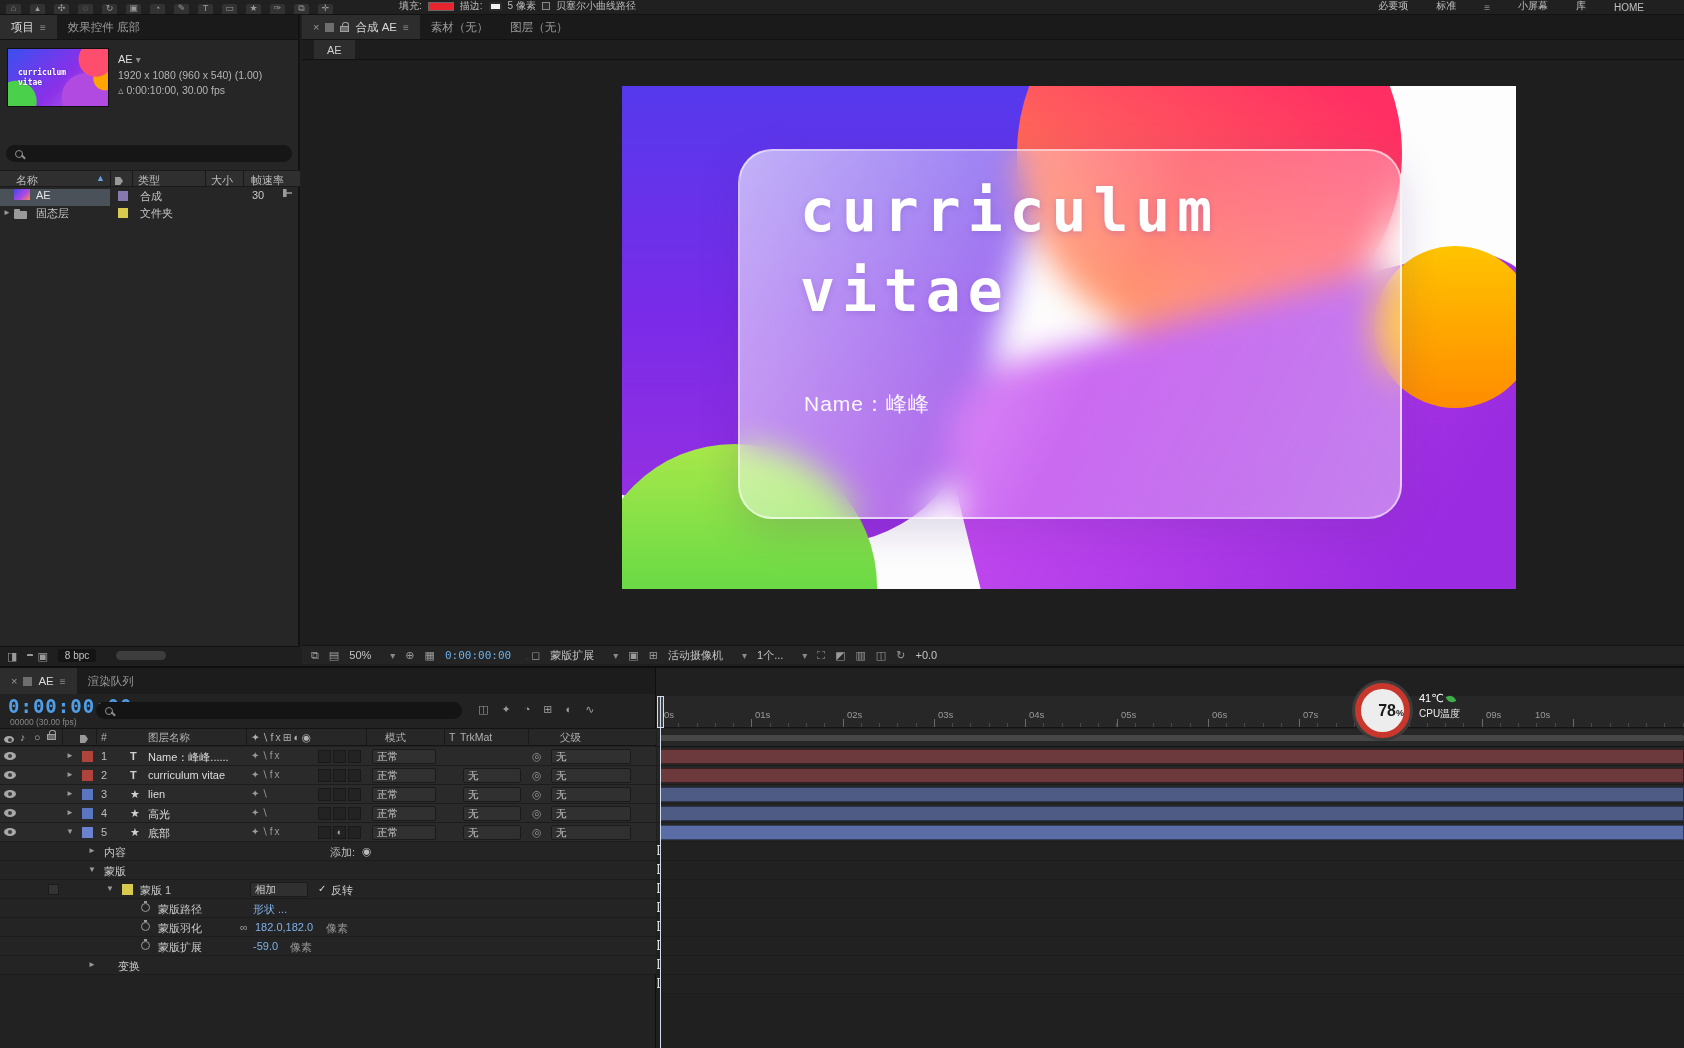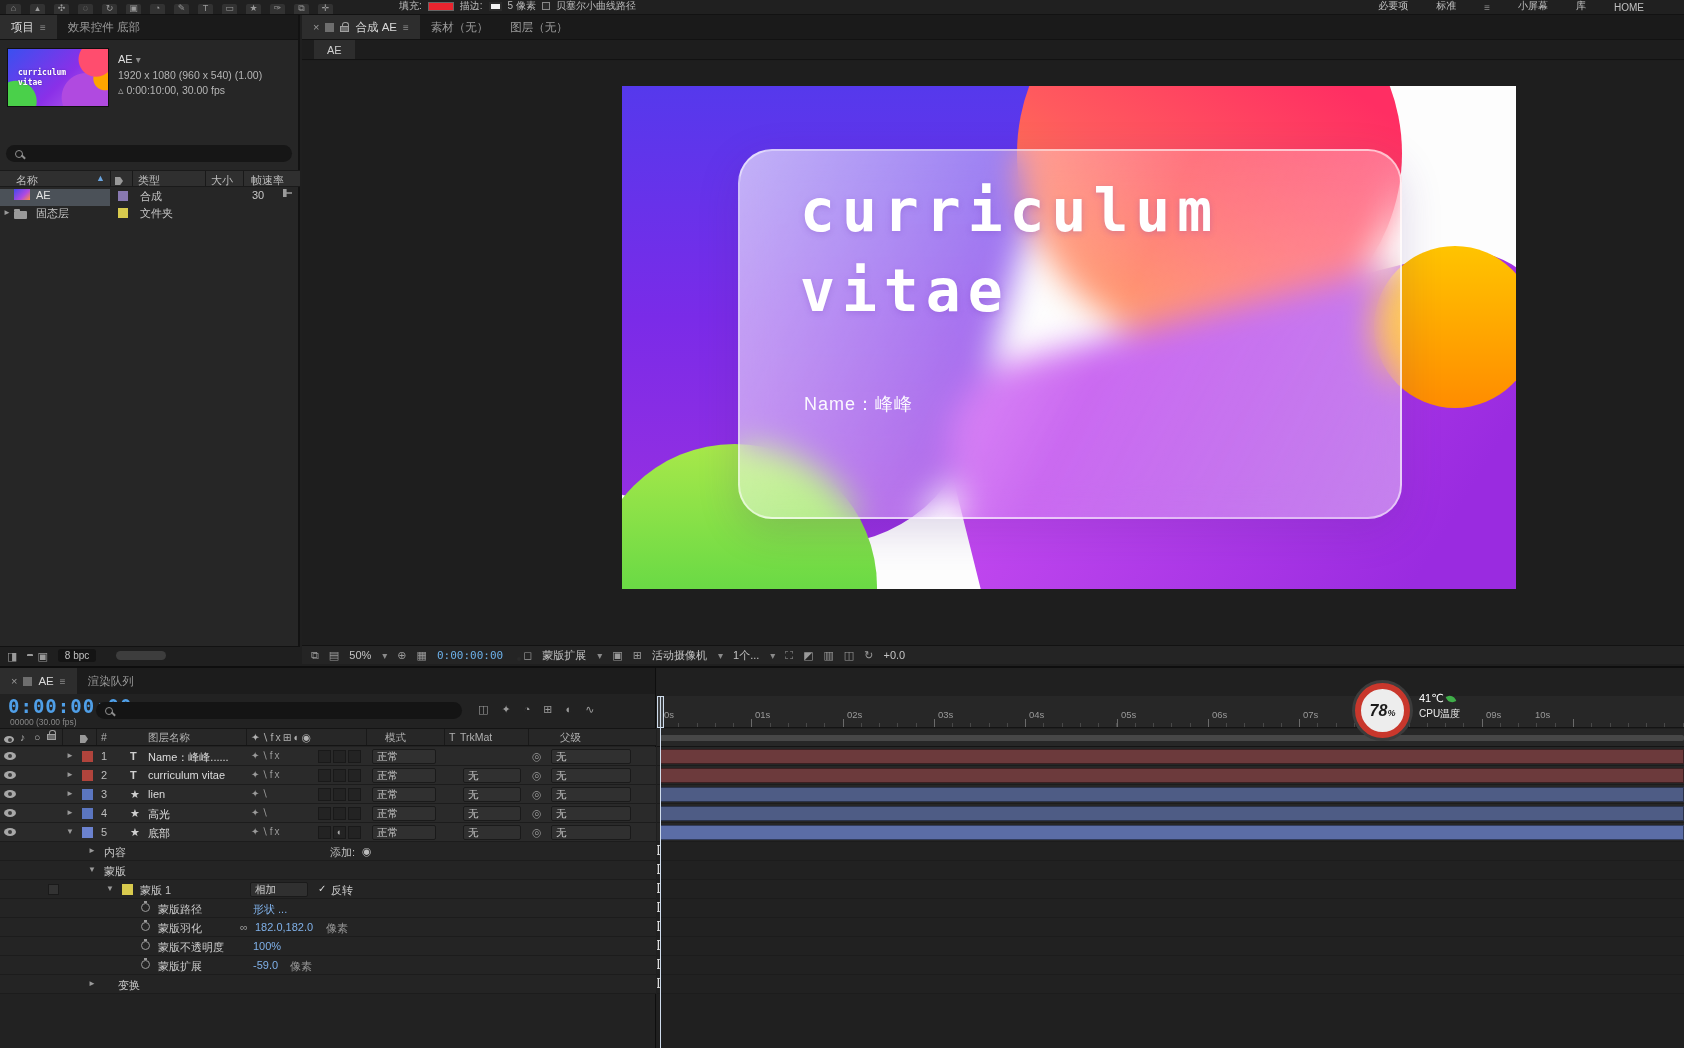--- a/index.html
+++ b/index.html
@@ -80,23 +80,23 @@
   .blob-blue{left:-160px;top:-190px;width:560px;height:620px;border-radius:150px;transform:rotate(15deg);background:linear-gradient(165deg,#3346f0 5%,#7a2be8 65%,#9a30e0 95%);}
   .blob-pink{left:395px;top:-125px;width:385px;height:385px;border-radius:50%;background:linear-gradient(215deg,#ff2e63 25%,#ff5a5e 60%,#ff9044 95%);}
   .blob-purple{left:350px;top:215px;width:620px;height:430px;border-radius:90px;transform:rotate(-14deg);background:linear-gradient(135deg,#c44af0 10%,#9a2be0 70%);}
   .blob-green{left:-30px;top:358px;width:285px;height:285px;border-radius:50%;background:linear-gradient(180deg,#a8e84a,#2ecc40);}
   .blob-orange{left:752px;top:160px;width:162px;height:162px;border-radius:50%;background:linear-gradient(180deg,#ffc400,#ff8c00);}
   .glass-card{position:absolute;left:116px;top:63px;width:664px;height:370px;border-radius:34px;
     background:linear-gradient(115deg,rgba(255,255,255,.62),rgba(255,255,255,.20) 55%,rgba(255,255,255,.40));
     border:2px solid rgba(255,255,255,.55);backdrop-filter:blur(16px);-webkit-backdrop-filter:blur(16px);
     box-shadow:0 12px 40px rgba(80,40,140,.18);}
   .card-title{position:absolute;left:60px;top:20px;font-family:"DejaVu Sans Mono",monospace;font-weight:bold;color:#fff;font-size:58px;line-height:80px;letter-spacing:7px;text-shadow:0 2px 6px rgba(110,60,180,.25);}
-  .card-info{position:absolute;left:64px;top:236px;color:rgba(255,255,255,.95);font-size:18px;line-height:34px;letter-spacing:1px;}
+  .card-info{position:absolute;left:64px;top:236px;color:rgba(255,255,255,.95);font-size:21px;line-height:34px;letter-spacing:1px;}
   .viewer-footer{position:absolute;left:0;bottom:0;width:100%;height:19px;background:#242424;border-top:1px solid #121212;display:flex;align-items:center;gap:10px;padding:0 9px;font-size:11px;color:#c4c4c4;white-space:nowrap;}
-  .vf-group{display:flex;align-items:center;gap:11px;}
+  .vf-group{display:flex;align-items:center;gap:19px;}
   .vf-time{color:#6cb0e8;font-family:"DejaVu Sans Mono",monospace;}
 
   
   .timeline-panel{position:absolute;left:0;top:666px;width:1684px;height:382px;background:#1f1f1f;border-top:2px solid #0e0e0e;}
   .tl-left{position:absolute;left:0;top:0;width:656px;height:100%;background:#222222;border-right:1px solid #0e0e0e;}
   .tl-tabs{height:26px;display:flex;align-items:stretch;background:#1c1c1c;}
   .tl-toolbar{position:relative;height:34px;}
   .tl-timecode{position:absolute;left:8px;top:1px;font-family:"DejaVu Sans Mono",monospace;font-size:19px;font-weight:bold;color:#4f9fe8;letter-spacing:1px;}
   .tl-frameinfo{position:absolute;left:10px;top:23px;font-size:8.5px;color:#888;}
   .tl-search{position:absolute;left:96px;top:8px;width:366px;height:17px;background:#141414;border-radius:9px;display:flex;align-items:center;gap:6px;padding:0 9px;}
@@ -136,21 +136,21 @@
   .header-band{position:absolute;left:0;top:61px;width:100%;height:18px;background:#272727;border-bottom:1px solid #141414;}
   .workarea{position:absolute;left:3px;top:6px;right:0;height:6px;background:#474747;border-radius:2px;}
   .bars{position:absolute;left:0;top:79px;width:100%;}
   .bar-row{position:relative;height:19px;border-bottom:1px solid #1c1c1c;background:#262626;}
   .bar-row.empty{background:#212121;}
   .bar{position:absolute;left:3px;top:2px;right:0;height:15px;border:1px solid rgba(0,0,0,.45);}
   .bar-red{background:#6c3a3c;} .bar-blue{background:#4e5c85;} .bar-blue2{background:#5b6da6;}
   .ibeam{position:absolute;left:-1px;top:2px;font-family:"DejaVu Serif",serif;font-size:12px;color:#e2e2e2;line-height:14px;}
   .cti-line{position:absolute;left:3px;top:28px;bottom:0;width:1px;background:#cfdcec;z-index:5;}
   .cti-handle{position:absolute;left:0;top:28px;width:7px;height:32px;border:1px solid #cfdcec;background:rgba(207,220,236,.15);z-index:5;}
-  .cpu-badge{position:absolute;left:698px;top:15px;width:55px;height:55px;border-radius:50%;background:#ededed;border:6px solid #c9372c;box-shadow:0 0 0 3px #3c3c3c;display:flex;align-items:center;justify-content:center;z-index:6;color:#1b1b1b;font-style:italic;}
+  .cpu-badge{position:absolute;left:698px;top:15px;width:55px;height:55px;border-radius:50%;background:#ededed;border:6px solid #c9372c;box-shadow:0 0 0 3px #3c3c3c;display:flex;align-items:center;justify-content:flex-end;z-index:6;color:#1b1b1b;}
   .cpu-pct{font-size:16px;font-weight:bold;}
   .cpu-sign{font-size:9px;font-weight:bold;margin-top:4px;}
   .cpu-temp{position:absolute;left:762px;top:24px;z-index:6;color:#fff;}
   .temp-line{font-size:11px;display:flex;align-items:center;gap:3px;}
   .leaf{width:8px;height:8px;background:#3fae49;border-radius:0 80% 0 80%;transform:rotate(-25deg);}
   .temp-label{font-size:10px;color:#ececec;margin-top:2px;}
 </style>
 </head>
 <body>
 
@@ -563,27 +563,20 @@
         <div class="trow prop">
           <span style="left:141px;top:4px">
               <span class="stopwatch"></span>
             </span>
           <span class="p-label" style="left:158px">蒙版羽化</span>
           <span class="val-dim" style="left:240px;top:3px">∞</span>
           <span class="val-link" style="left:255px;top:3px">182.0,182.0</span>
           <span class="val-dim" style="left:326px;top:3px">像素</span>
         </div>
 
-        <div class="trow prop">
-          <span style="left:141px;top:4px">
-              <span class="stopwatch"></span>
-            </span>
-          <span class="p-label" style="left:158px">蒙版不透明度</span>
-          <span class="val-link" style="left:253px;top:3px">100%</span>
-        </div>
 
         <div class="trow prop">
           <span style="left:141px;top:4px">
               <span class="stopwatch"></span>
             </span>
           <span class="p-label" style="left:158px">蒙版扩展</span>
           <span class="val-link" style="left:253px;top:3px">-59.0</span>
           <span class="val-dim" style="left:290px;top:3px">像素</span>
         </div>
 

